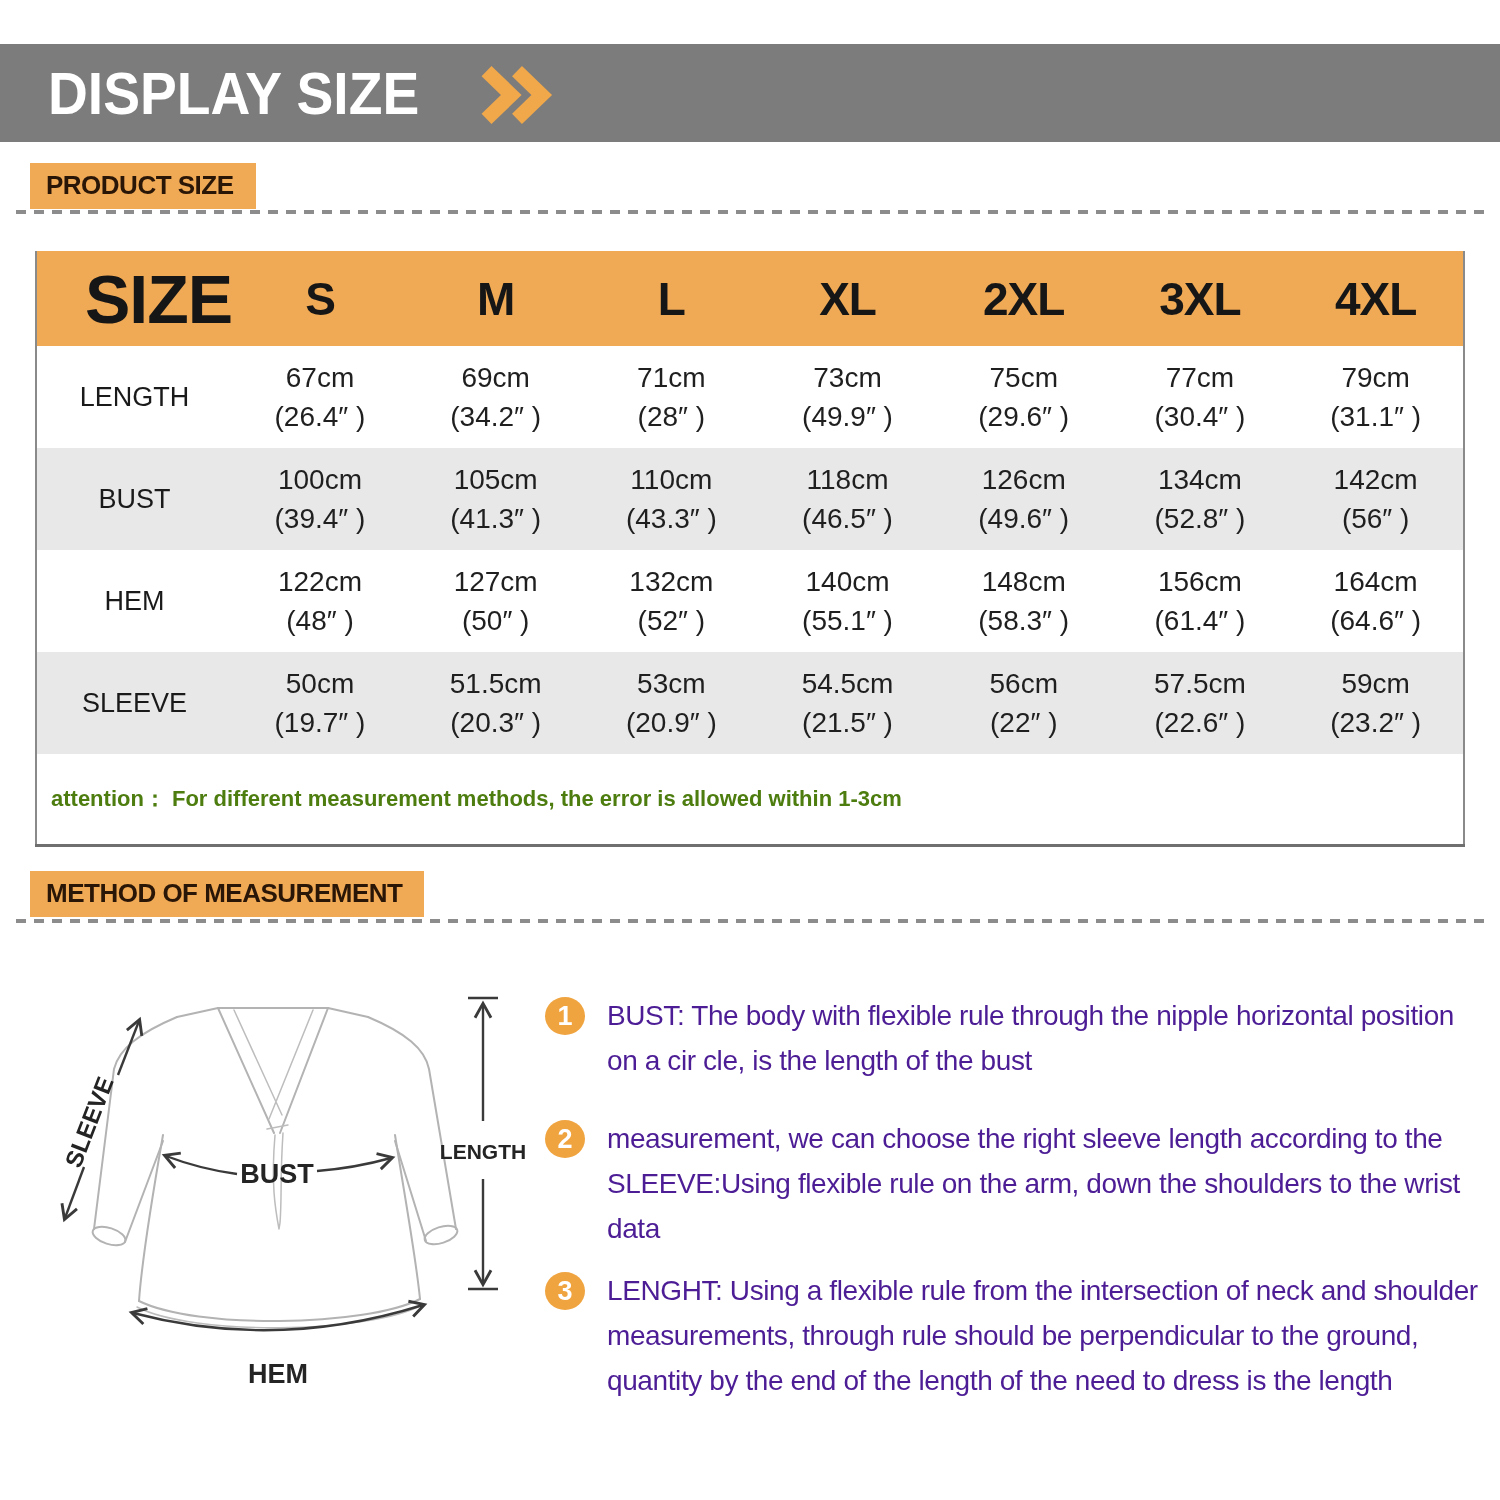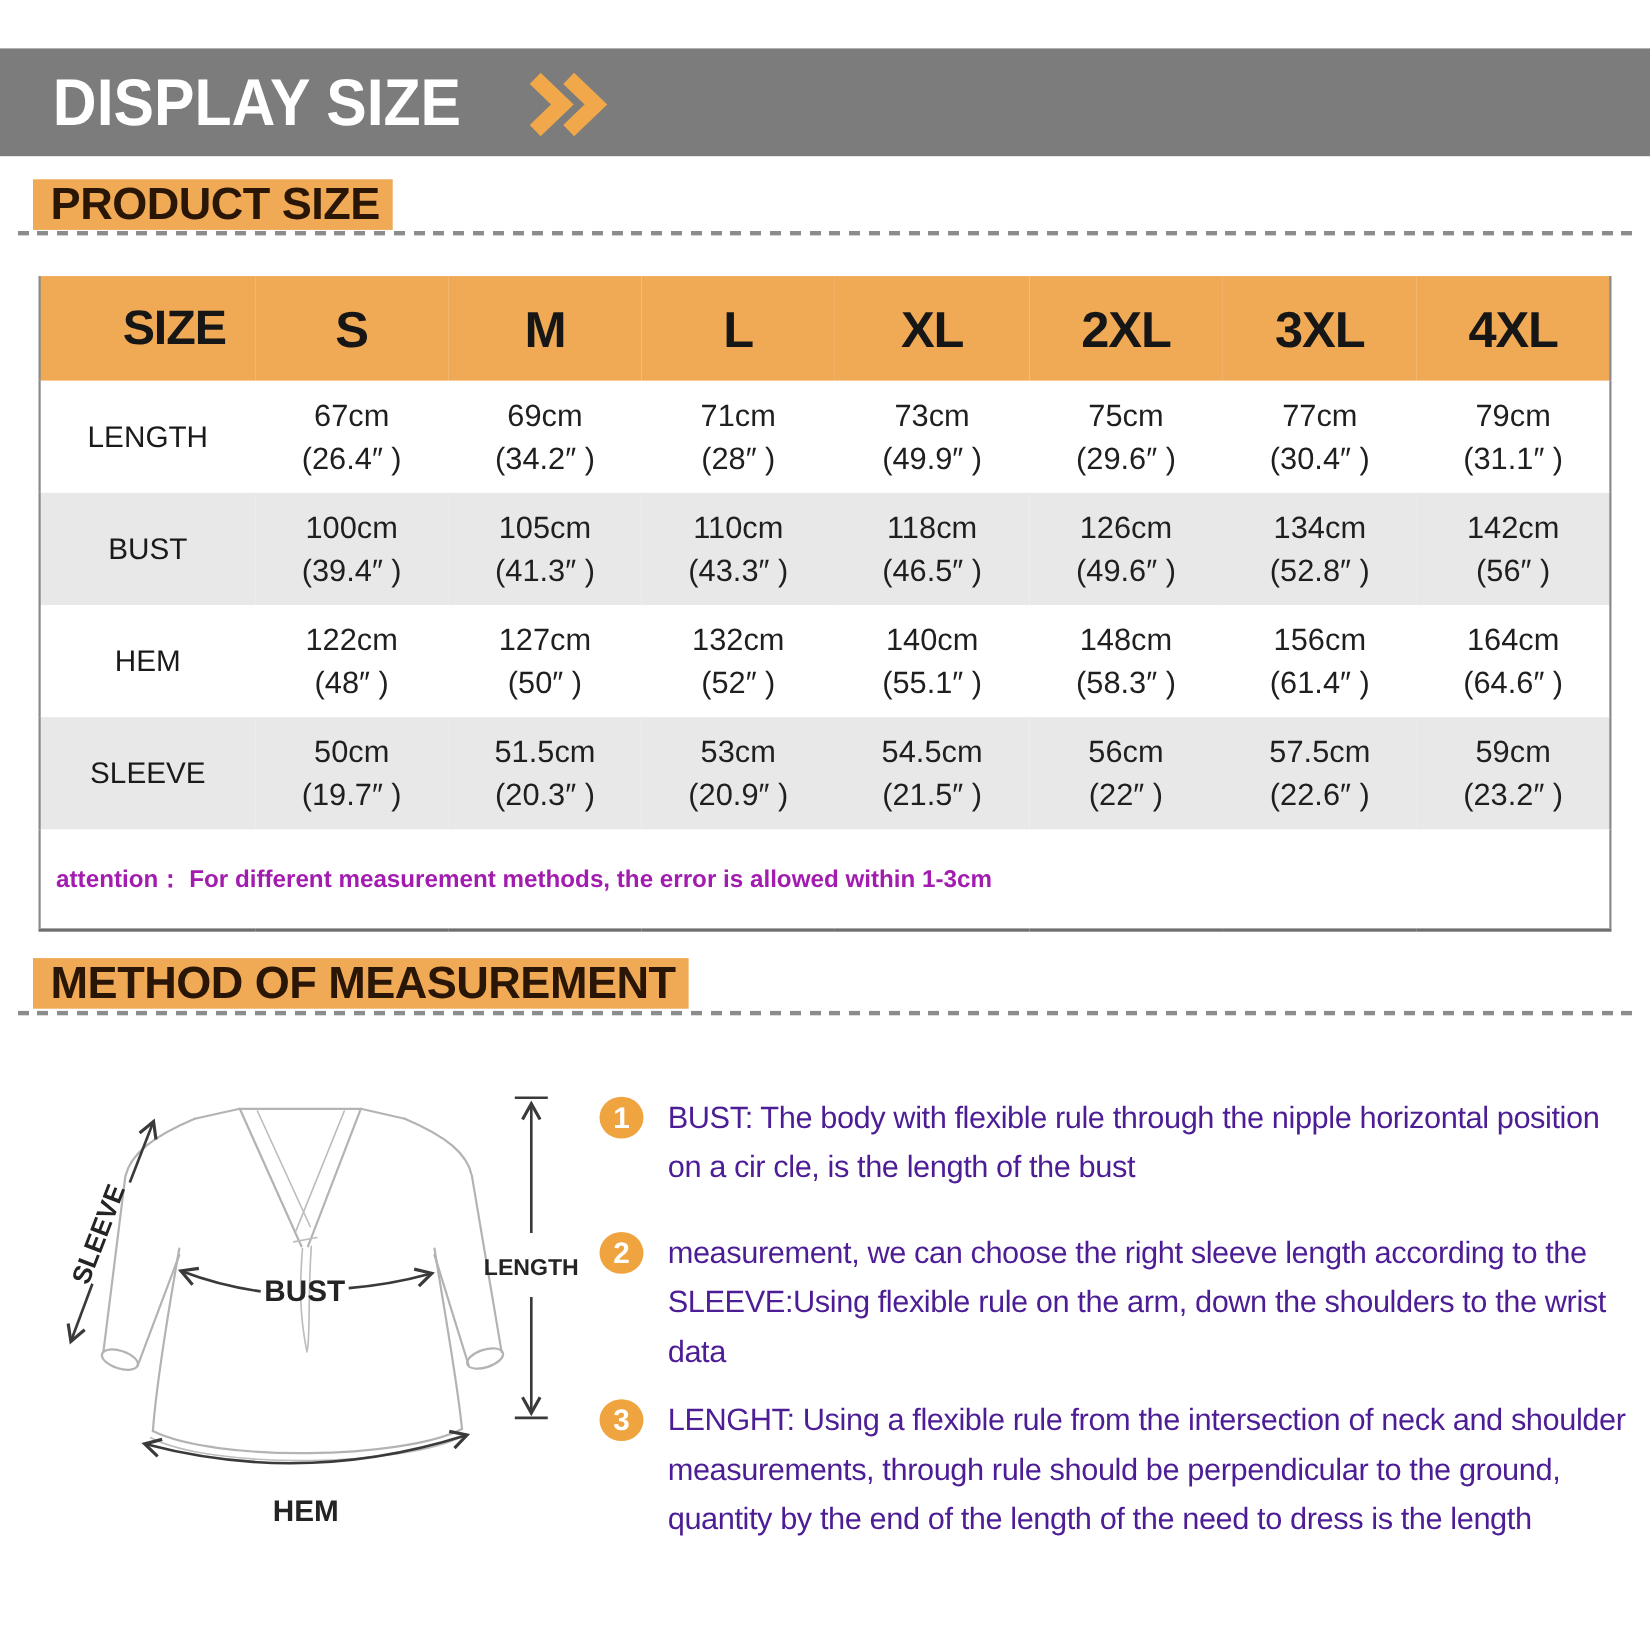--- a/index.html
+++ b/index.html
@@ -8,40 +8,40 @@
     font-family:"Liberation Sans","DejaVu Sans",sans-serif;color:#1c1c1c;
   }
   
   .banner{position:absolute;left:0;top:44px;width:1500px;height:98px;background:#7c7c7c;
     display:flex;align-items:center;padding-left:48px;box-sizing:border-box;gap:26px;}
   .banner-title{color:#ffffff;font-size:60px;font-weight:700;letter-spacing:0px;transform:scaleX(.92);transform-origin:left center;}
   .chevrons{width:80px;height:58px;margin-top:4px;}
   .chevrons path{stroke:#f0a84a;stroke-width:15;fill:none;}
   
   .sec-label{position:absolute;background:#f0a955;color:#2a1607;font-weight:700;
-    font-size:41px;line-height:31px;padding:7px 12px 8px 16px;letter-spacing:-0.5px;}
+    font-size:26px;line-height:31px;padding:7px 22px 8px 16px;letter-spacing:-0.5px;}
   .product-label{left:30px;top:163px;}
   .method-label{left:30px;top:871px;}
   
   .dash{position:absolute;height:4px;
     background:repeating-linear-gradient(90deg,#8c8c8c 0 10px,transparent 10px 18px);}
   .dash-1{left:16px;top:210px;width:1468px;}
   .dash-2{left:16px;top:919px;width:1468px;}
   
   .size-table{position:absolute;left:35px;top:251px;width:1430px;border-collapse:collapse;
     border-left:2px solid #8a8a8a;border-right:2px solid #8a8a8a;border-bottom:3px solid #6f6f6f;}
   .size-table th{background:#f0a955;height:95px;font-size:46px;font-weight:700;color:#161616;
     letter-spacing:-1px;text-align:center;vertical-align:middle;padding:0;}
-  .size-table th.th-size{font-size:44px;padding-left:48px;}
+  .size-table th.th-size{font-size:68px;padding-left:48px;}
   .size-table td{text-align:center;vertical-align:middle;padding:0;}
   .size-table tr.data-row td{height:102px;}
   .size-table tr.shaded td{background:#e8e8e8;}
   .rl{font-size:27px;font-weight:500;letter-spacing:0px;color:#1a1a1a;}
   .cm,.inch{font-size:28px;font-weight:500;color:#1f1f1f;line-height:39px;}
-  .attn-row td{height:90px;text-align:left;padding-left:14px;font-size:22px;font-weight:700;color:#a21caf;}
+  .attn-row td{height:90px;text-align:left;padding-left:14px;font-size:22px;font-weight:700;color:#4d7c0f;}
   
   .diagram{position:absolute;left:25px;top:983px;width:520px;height:420px;}
   .garment{fill:none;stroke:#b3b3b3;stroke-width:2;stroke-linejoin:round;stroke-linecap:round;}
   .garment-thin{fill:none;stroke:#bdbdbd;stroke-width:1.5;stroke-linecap:round;}
   .ann{stroke:#3a3a3a;stroke-width:2.4;fill:none;}
   .ann-text{fill:#242424;font-weight:700;}
   
   .step{position:absolute;left:545px;display:flex;gap:22px;width:945px;}
   .step-1{top:993px;}
   .step-2{top:1116px;}

